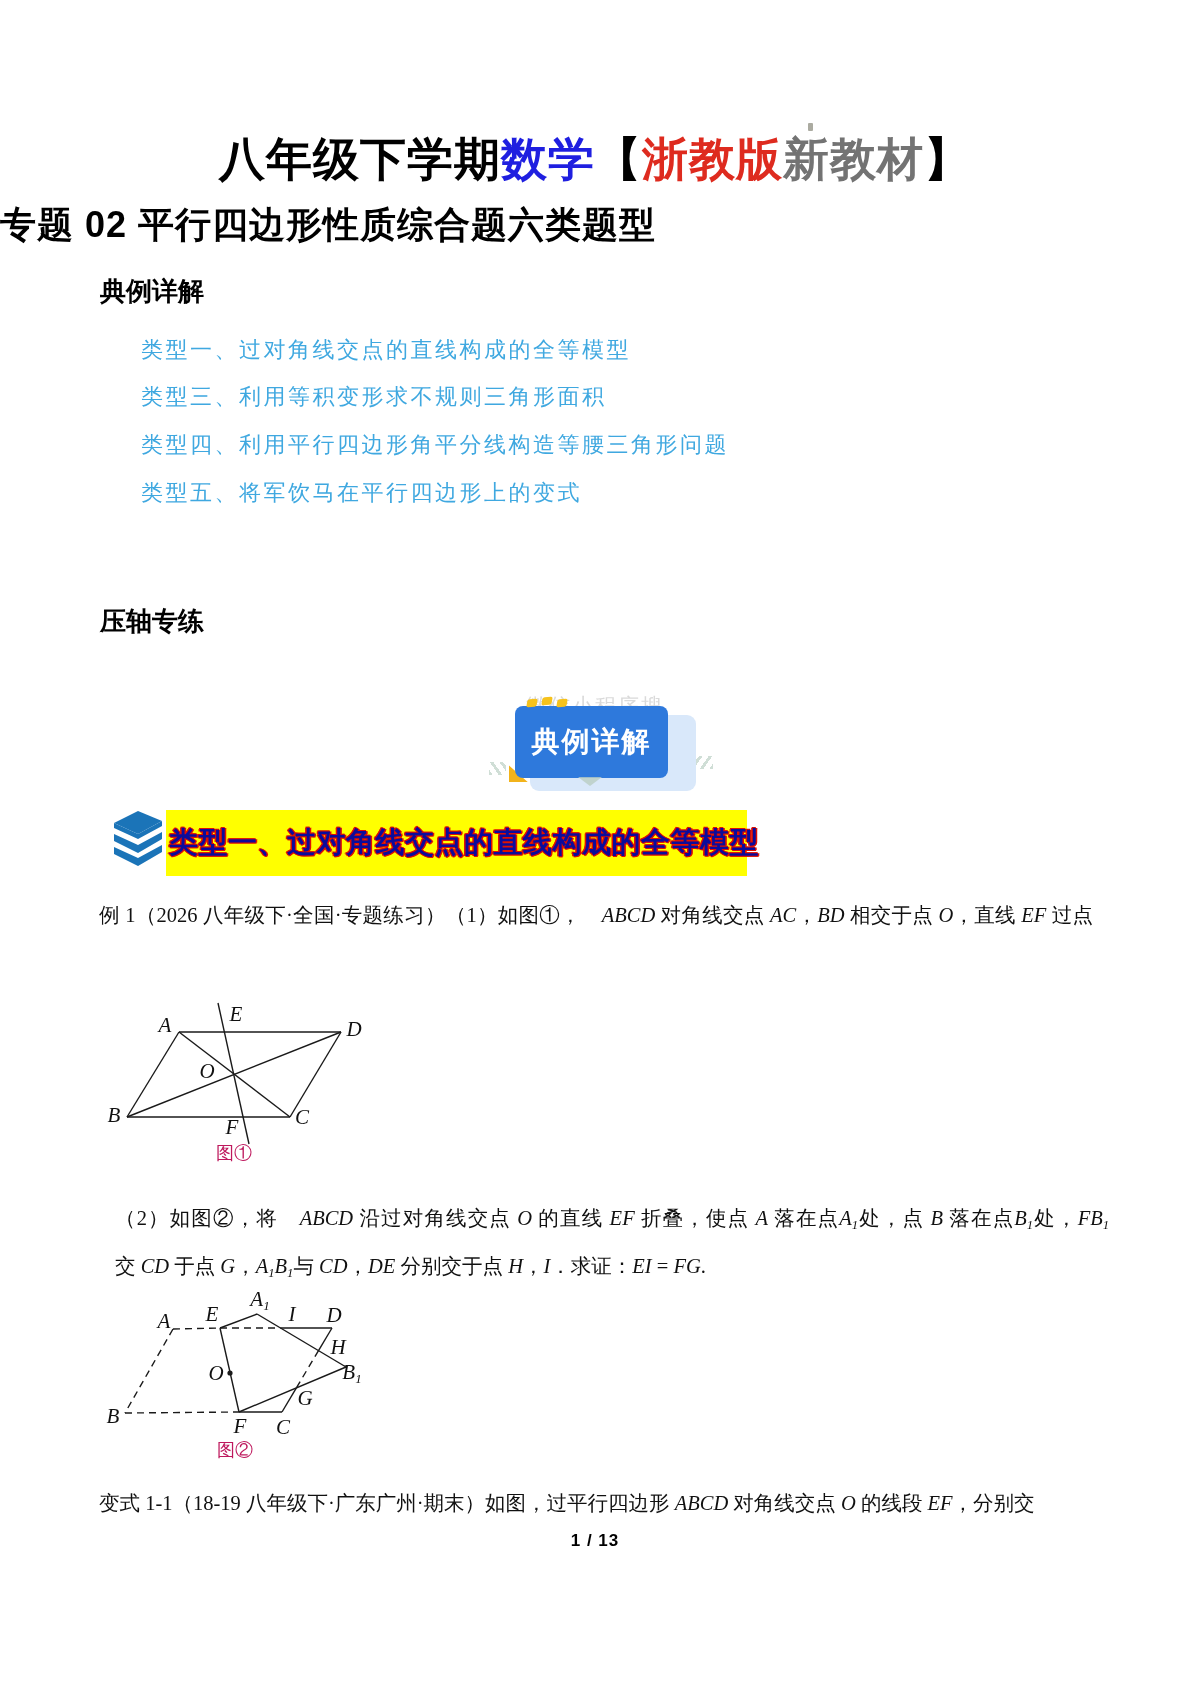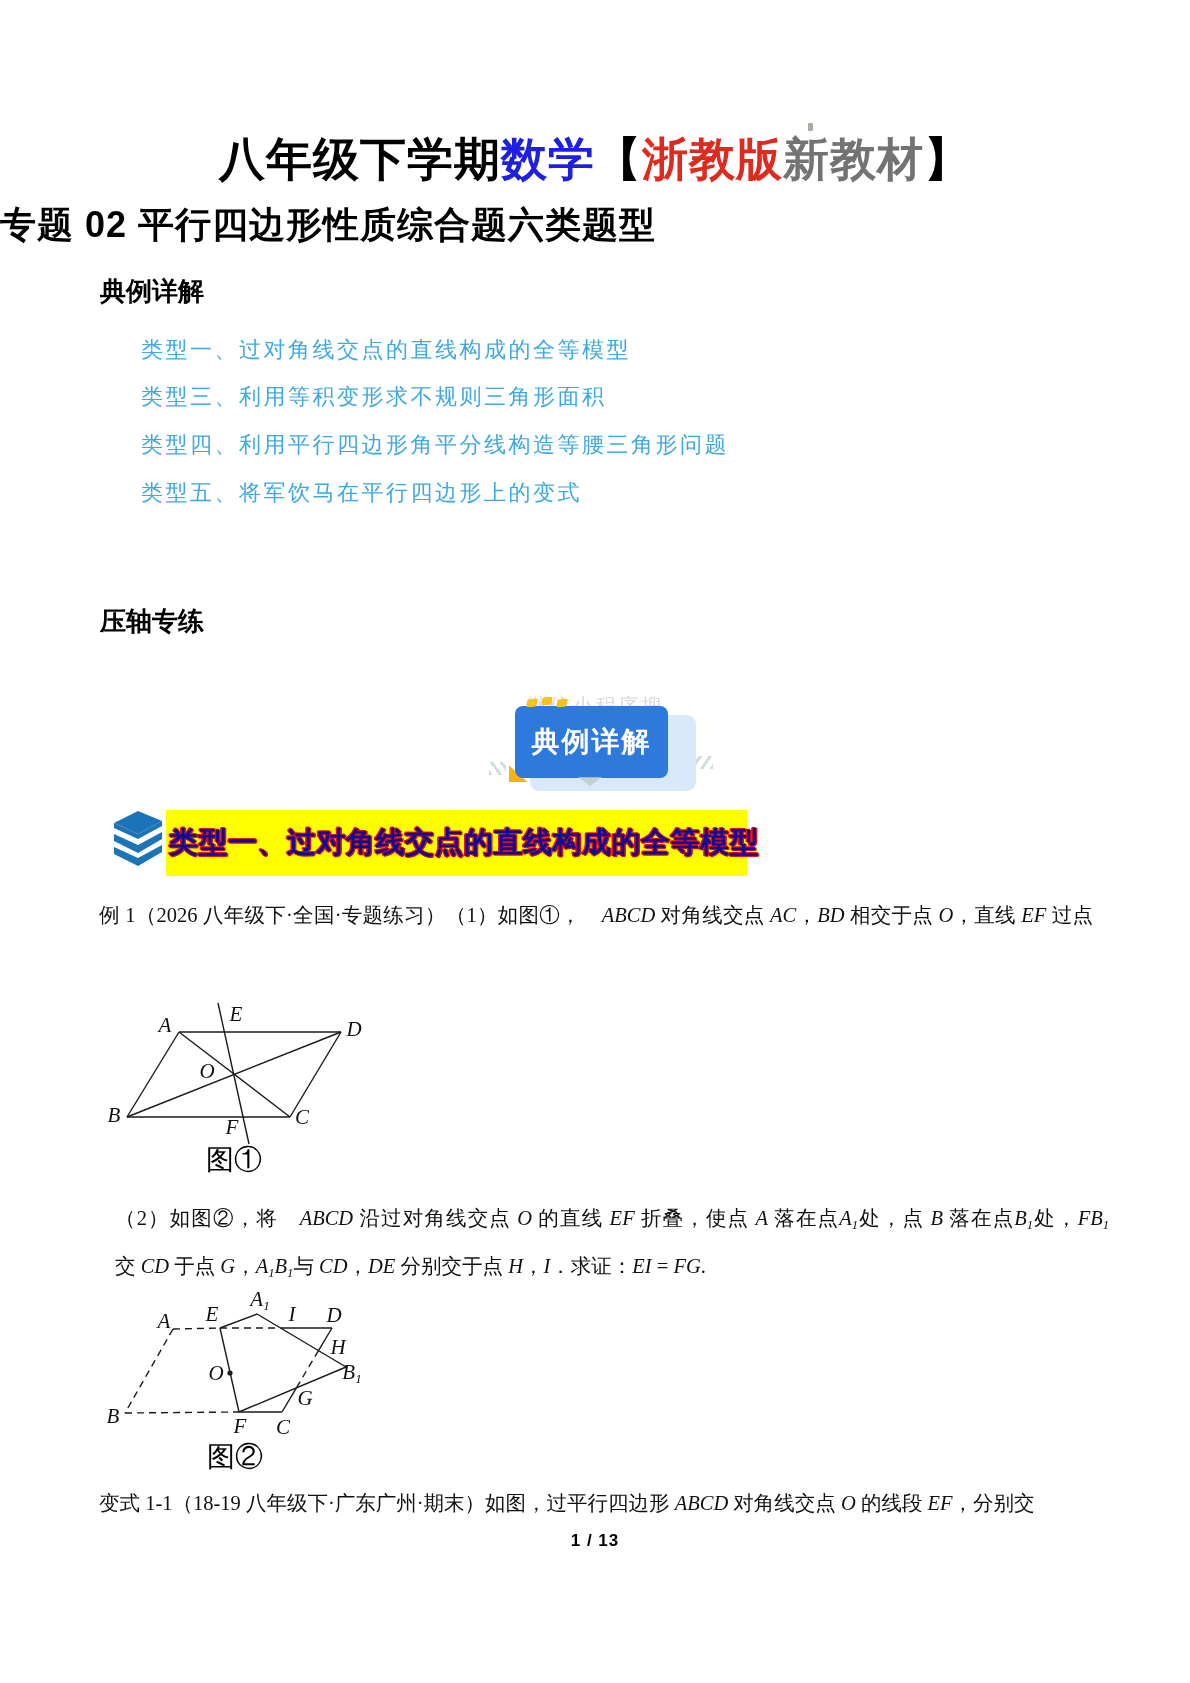--- a/index.html
+++ b/index.html
@@ -56,21 +56,21 @@
   sub.msub{font-style:italic;font-size:0.62em;vertical-align:-0.32em;line-height:0;}
   .p1{top:891px;} .p2{top:1194px;margin-left:16px;} .p3{top:1479px;}
 
   .fig{position:absolute;}
   .fig1{left:95px;top:995px;width:280px;height:190px;}
   .fig2{left:95px;top:1290px;width:280px;height:185px;}
   .fig svg{display:block;position:absolute;left:0;top:0;}
   .fig-label{position:absolute;transform:translate(-50%,-50%);font-style:italic;font-size:21px;
          font-family:"Liberation Serif",serif;color:#111;white-space:nowrap;}
   .fig-label sub{font-style:italic;font-size:13px;vertical-align:-4px;}
-  .fig-caption{position:absolute;transform:translateX(-50%);font-size:28px;color:#000000;white-space:nowrap;}
+  .fig-caption{position:absolute;transform:translateX(-50%);font-size:18px;color:#be185d;white-space:nowrap;}
   .fig1 .fig-caption{left:139px;top:146px;}
   .fig2 .fig-caption{left:140px;top:148px;}
 
   .footer{position:absolute;top:1531px;left:0;width:100%;text-align:center;
          font-family:"Liberation Sans",sans-serif;font-weight:800;font-size:17px;letter-spacing:1px;}
 </style>
 </head>
 <body>
 
 <div class="page">

